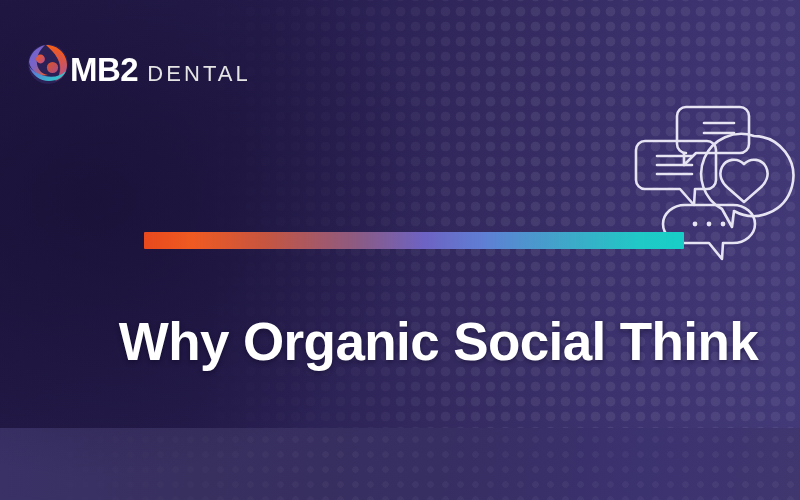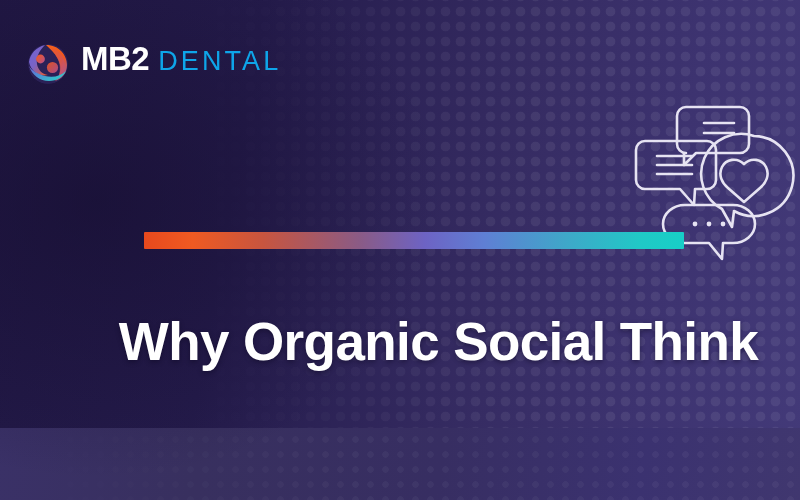--- a/index.html
+++ b/index.html
@@ -39,30 +39,30 @@
             mask-image:linear-gradient(90deg, rgba(0,0,0,0) 0%, rgba(0,0,0,0.3) 18%, rgba(0,0,0,0.9) 45%, rgba(0,0,0,1) 100%);
   }
   .bg-vig{
     position:absolute;inset:0;
     background:radial-gradient(ellipse 70% 90% at 12% 40%, rgba(20,12,45,0.55) 0%, rgba(20,12,45,0) 62%);
   }
 
   
   .logo{
     position:absolute;left:26px;top:42px;
-    display:flex;align-items:flex-start;gap:11px;
+    display:flex;align-items:flex-end;
   }
   .logo-mark{width:44px;height:44px;display:block;flex:0 0 auto;}
   .logo-words{display:flex;align-items:baseline;gap:9px;}
   .logo-mb2{
     color:#ffffff;font-weight:700;font-size:33px;letter-spacing:-0.5px;line-height:1;
     font-family:"Liberation Sans", sans-serif;
   }
   .logo-dental{
-    color:#0ea5e9;font-weight:400;font-size:27px;letter-spacing:3.1px;line-height:1;
+    color:#e5e5e5;font-weight:400;font-size:22px;letter-spacing:3.1px;line-height:1;
     font-family:"Liberation Sans", sans-serif;
   }
 
   
   .headline{
     position:absolute;left:34px;top:192px;width:730px;
   }
   .hl-line{
     position:relative;
     font-family:"Liberation Sans", sans-serif;

